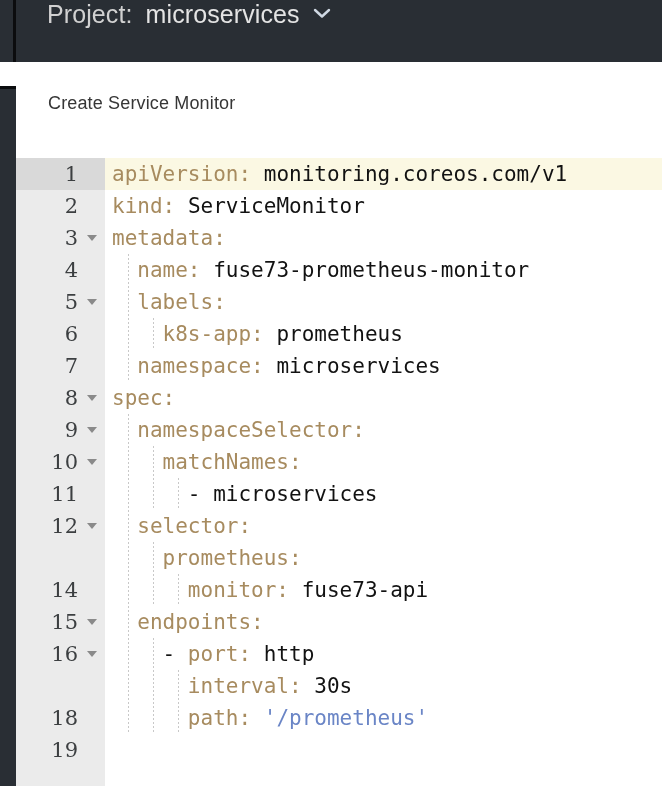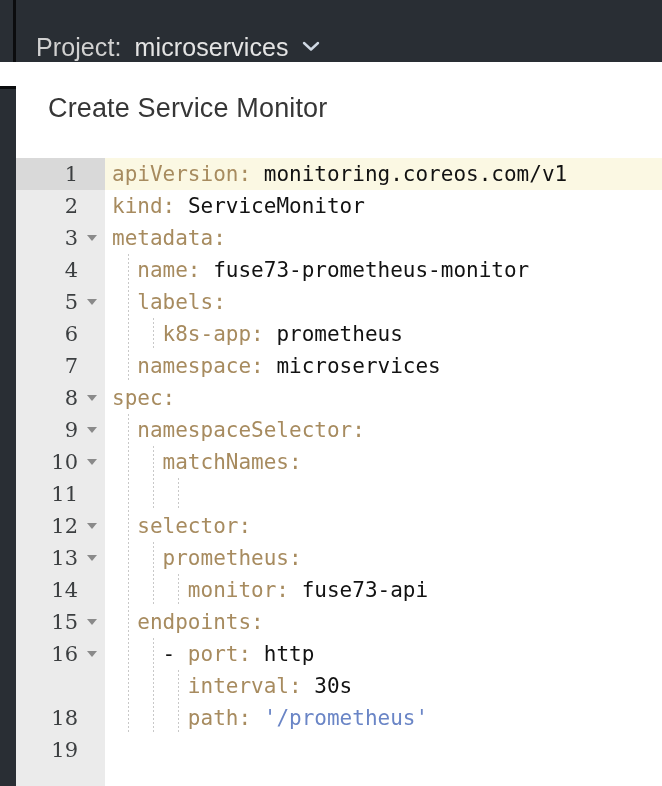--- a/index.html
+++ b/index.html
@@ -57,23 +57,23 @@
 
   
   .masthead {
     position: absolute;
     left: 16px;
     top: 0;
     width: 646px;
     height: 62px;
     background: #292e34;
     display: flex;
-    align-items: flex-end;
+    align-items: flex-start;
     box-sizing: border-box;
-    padding-left: 20px;
+    padding-left: 31px;
     z-index: 3;
   }
   .project-selector {
     display: flex;
     align-items: baseline;
     cursor: pointer;
     user-select: none;
   }
   .project-label {
     color: #d1d1d1;
@@ -103,21 +103,21 @@
     top: 62px;
     width: 646px;
     height: 96px;
     background: #ffffff;
     z-index: 2;
   }
   .page-title {
     position: absolute;
     left: 32px;
     top: 31px;
-    font-size: 27px;
+    font-size: 18px;
     color: #363636;
     font-weight: 400;
     letter-spacing: 0.15px;
     white-space: nowrap;
   }
 
   
   .editor {
     position: absolute;
     left: 16px;
@@ -332,36 +332,33 @@
           <div class="code"><span class="tok-key">    matchNames:</span></div>
         </div>
         <div class="row">
           <div class="line-bg"></div>
           <div class="gutter">
             <span class="lineno">11</span>
           </div>
           <div class="guide g1"></div>
           <div class="guide g2"></div>
           <div class="guide g3"></div>
+          <div class="code"><span class="tok-dash">      - </span><span class="tok-val">microservices</span></div>
         </div>
         <div class="row">
           <div class="line-bg"></div>
           <div class="gutter">
             <span class="lineno">12</span>
             <span class="fold"></span>
           </div>
           <div class="guide g1"></div>
           <div class="code"><span class="tok-key">  selector:</span></div>
         </div>
         <div class="row">
           <div class="line-bg"></div>
-          <div class="gutter">
-            <span class="lineno">13</span>
-            <span class="fold"></span>
-          </div>
           <div class="guide g1"></div>
           <div class="guide g2"></div>
           <div class="code"><span class="tok-key">    prometheus:</span></div>
         </div>
         <div class="row">
           <div class="line-bg"></div>
           <div class="gutter">
             <span class="lineno">14</span>
           </div>
           <div class="guide g1"></div>

